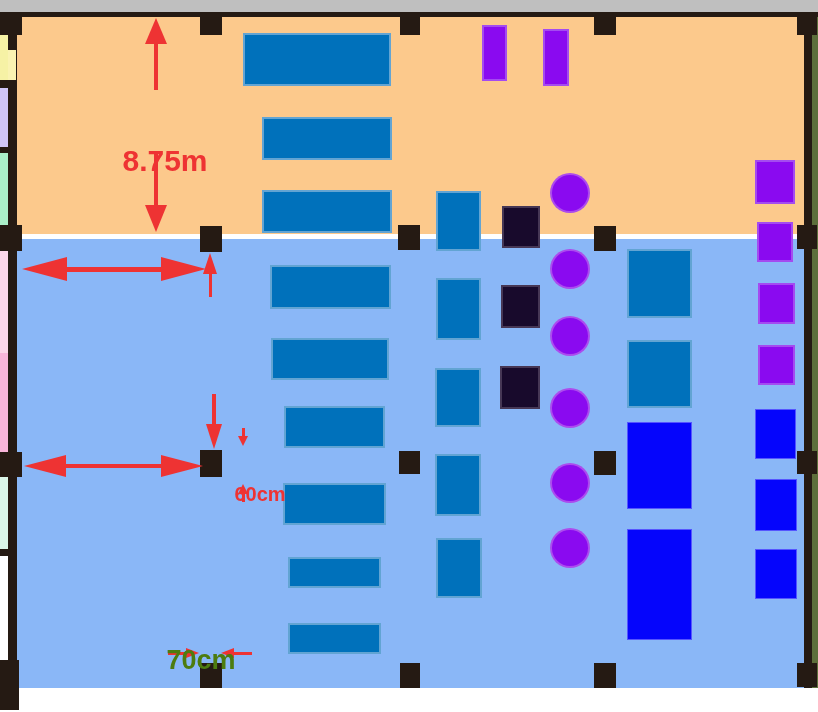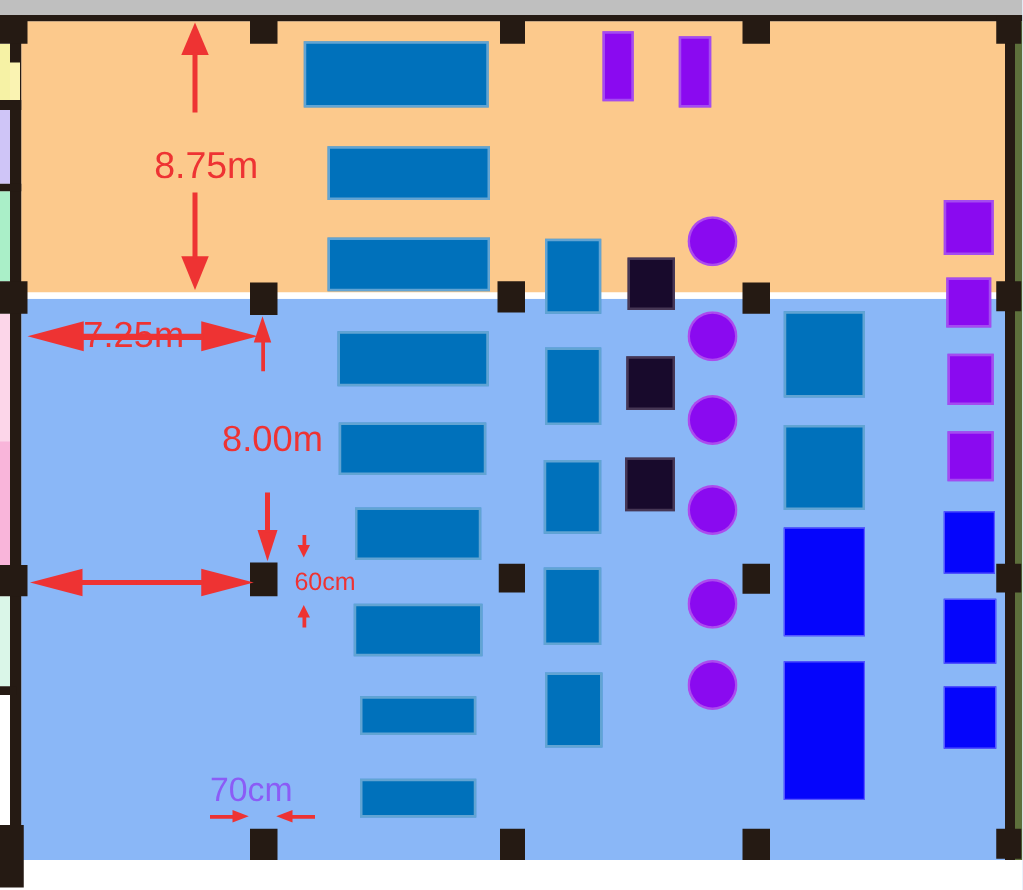--- a/index.html
+++ b/index.html
@@ -12,21 +12,21 @@
   .wall{z-index:1;}
   .furn{z-index:2;}
   .furn.desk{border:2px solid rgba(195,215,235,.5);}
   .furn.cabinet{border:1px solid rgba(100,100,255,.85);}
   .furn.locker{border:2px solid rgba(185,130,240,.55);}
   .furn.dark{border:2px solid rgba(115,100,125,.5);}
   .furn.chair{border:2px solid rgba(205,140,235,.5);border-radius:50%;}
   .col{z-index:3;}
   .arrow-part{z-index:4;}
   .dim-label{z-index:5;position:absolute;transform:translate(-50%,-50%);
-             font-weight:400;line-height:1;white-space:nowrap;letter-spacing:0px;}
+             font-weight:700;line-height:1;white-space:nowrap;letter-spacing:0px;margin-top:28px;}
 </style>
 </head>
 <body>
 
 <div class="screen">
   <div class="topbar" style="background: rgb(191, 191, 191);"></div>
   <div class="plan" id="plan">
       <div class="abs room" style="left: 17px; top: 17px; width: 787px; height: 217px; background: rgb(252, 201, 140);"></div>
       <div class="abs room" style="left: 17px; top: 239px; width: 787px; height: 449px; background: rgb(138, 183, 247);"></div>
       <div class="abs room" style="left: 0px; top: 35px; width: 8px; height: 45px; background: rgb(246, 242, 165);"></div>
@@ -118,18 +118,16 @@
       <div class="abs arrow-part" style="background: rgb(238, 51, 51); left: 109px; top: 464px; width: 54px; height: 4px;"></div>
       <div class="abs arrow-part" style="width: 0px; height: 0px; left: 238px; top: 436px; border-left: 5px solid transparent; border-right: 5px solid transparent; border-top: 10px solid rgb(238, 51, 51);"></div>
       <div class="abs arrow-part" style="background: rgb(238, 51, 51); left: 241.5px; top: 428px; width: 3px; height: 10px;"></div>
       <div class="abs arrow-part" style="width: 0px; height: 0px; left: 238px; top: 484px; border-left: 5px solid transparent; border-right: 5px solid transparent; border-bottom: 10px solid rgb(238, 51, 51);"></div>
       <div class="abs arrow-part" style="background: rgb(238, 51, 51); left: 241.5px; top: 492px; width: 3px; height: 10px;"></div>
       <div class="abs arrow-part" style="width: 0px; height: 0px; left: 186px; top: 648px; border-top: 5px solid transparent; border-bottom: 5px solid transparent; border-left: 13px solid rgb(238, 51, 51);"></div>
       <div class="abs arrow-part" style="background: rgb(238, 51, 51); left: 168px; top: 651.5px; width: 20px; height: 3px;"></div>
       <div class="abs arrow-part" style="width: 0px; height: 0px; left: 221px; top: 648px; border-top: 5px solid transparent; border-bottom: 5px solid transparent; border-right: 13px solid rgb(238, 51, 51);"></div>
       <div class="abs arrow-part" style="background: rgb(238, 51, 51); left: 232px; top: 651.5px; width: 20px; height: 3px;"></div>
       <div class="dim-label" style="left: 165px; top: 133px; font-size: 30px; color: rgb(238, 51, 51);">8.75m</div>
-      <div class="dim-label" style="left: 107px; top: 269px; font-size: 29px; color: rgb(238, 51, 51);">7.25m</div>
-      <div class="dim-label" style="left: 218px; top: 352px; font-size: 29px; color: rgb(238, 51, 51);">8.00m</div>
       <div class="dim-label" style="left: 260px; top: 466px; font-size: 20px; color: rgb(238, 51, 51);">60cm</div>
-      <div class="dim-label" style="left: 201px; top: 632px; font-size: 27px; color: #8b5cf6;">70cm</div>
+      <div class="dim-label" style="left: 201px; top: 632px; font-size: 27px; color: #4d7c0f;">70cm</div>
     </div>
 </div>
 
 </body></html>

